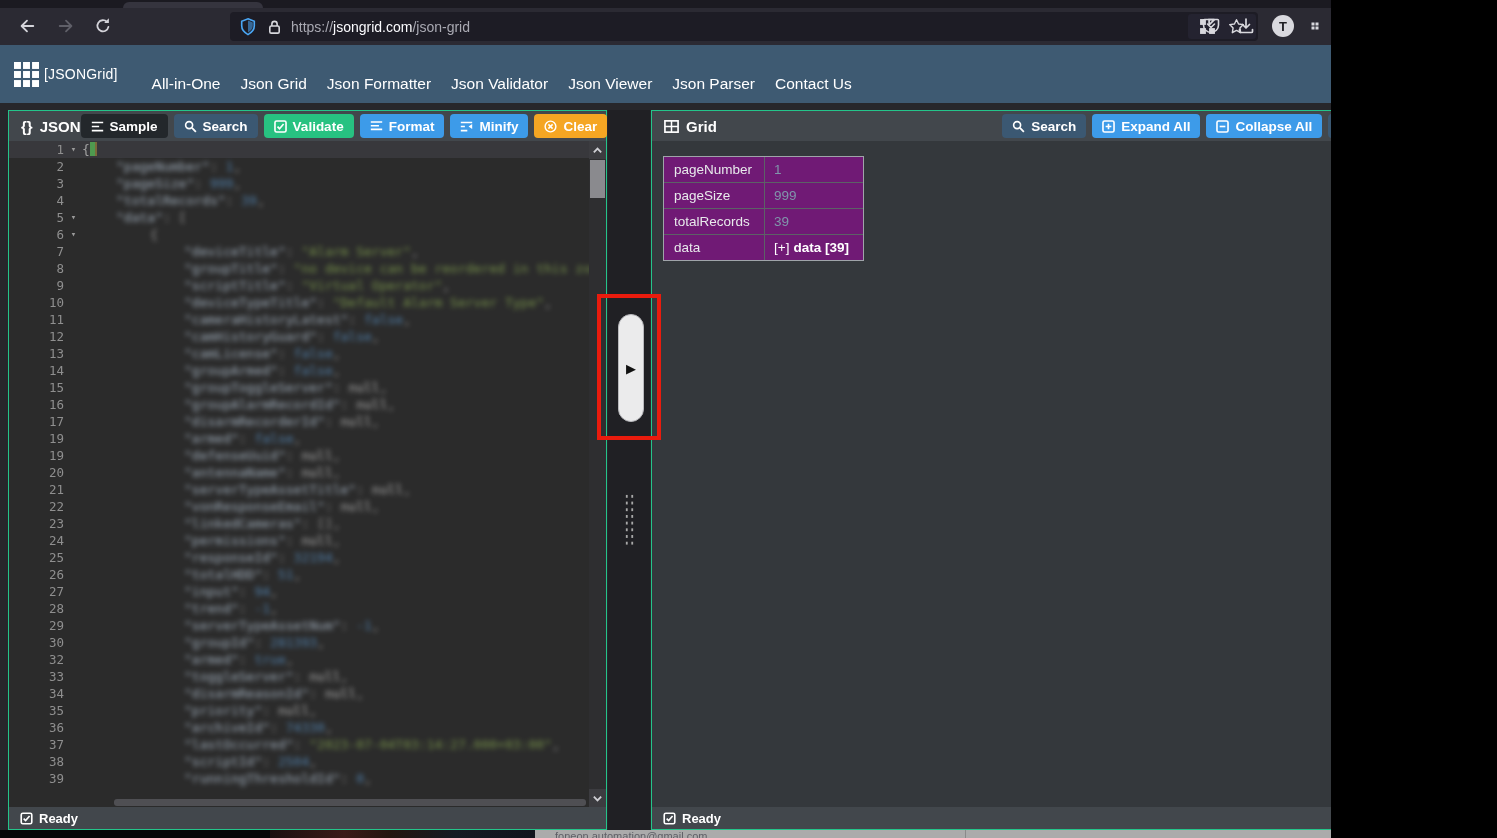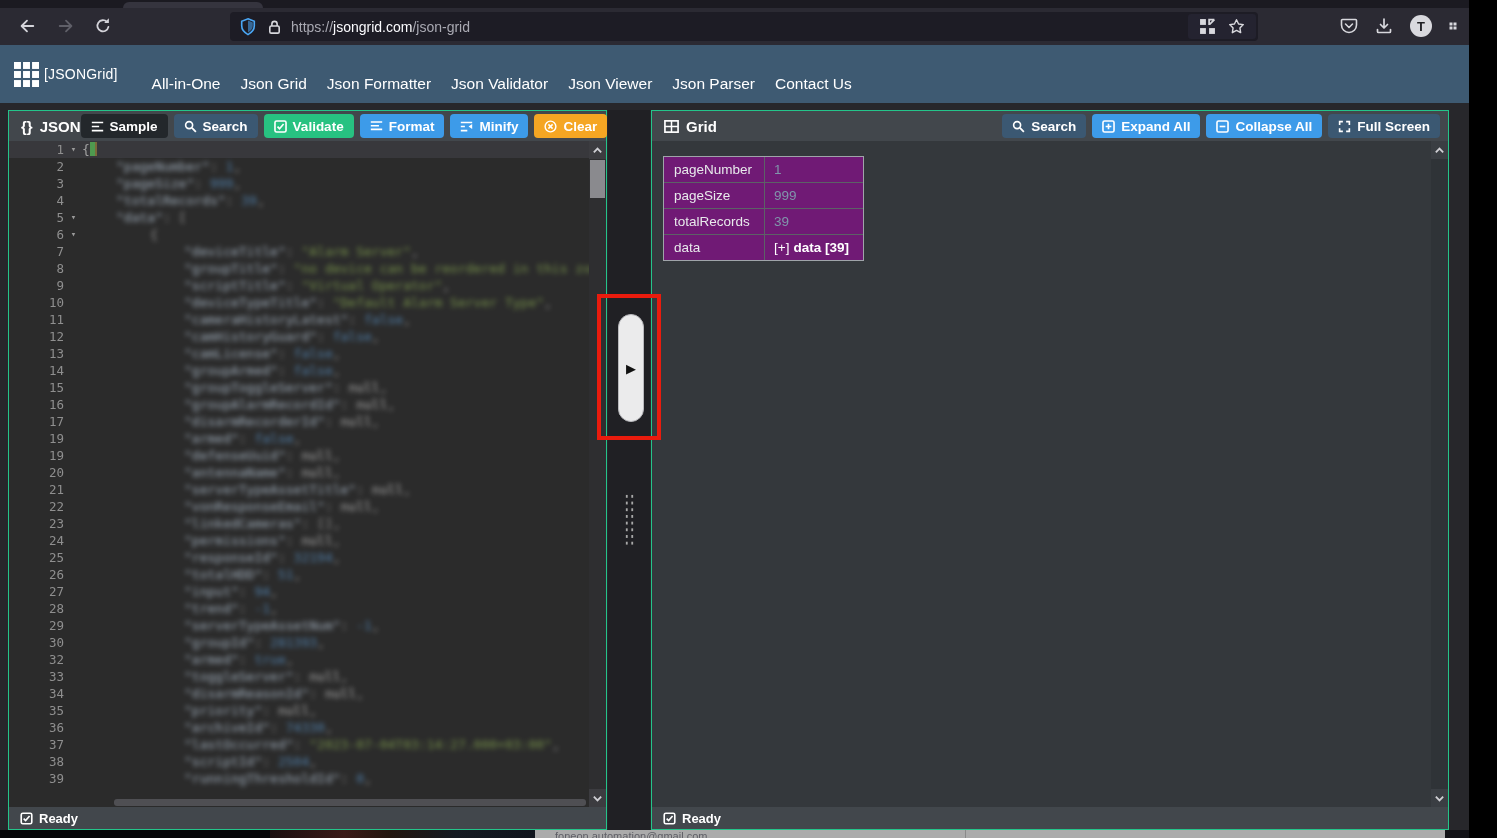--- a/index.html
+++ b/index.html
@@ -1,17 +1,17 @@
 <!DOCTYPE html>
 <html><head>
 <meta charset="utf-8">
 <style>
   html,body{margin:0;padding:0;background:#000;}
   *{box-sizing:border-box;}
-  .screen{position:relative;width:1469px;height:838px;overflow:hidden;background:#27272b;
+  .screen{position:relative;width:1331px;height:838px;overflow:hidden;background:#27272b;
     font-family:"Liberation Sans",sans-serif;-webkit-font-smoothing:antialiased;}
 
   
   .tabstrip{position:absolute;left:0;top:0;width:100%;height:8px;background:#1b1a21;}
   .tab-sliver{position:absolute;left:123px;top:2px;width:140px;height:6px;background:#35343e;border-radius:6px 6px 0 0;}
   .toolbar{position:absolute;left:0;top:8px;width:100%;height:37px;background:#2b2a33;}
   .navbtn{position:absolute;top:3px;width:30px;height:30px;display:flex;align-items:center;justify-content:center;color:#d4d4da;border-radius:4px;}
   .navbtn.dim{color:#5f5f68;}
   .navbtn .ic{width:18px;height:18px;}
   .urlbar{position:absolute;left:230px;top:4px;width:1028px;height:29px;background:#1d1c25;border-radius:4px;display:flex;align-items:center;padding:0 9px;}

